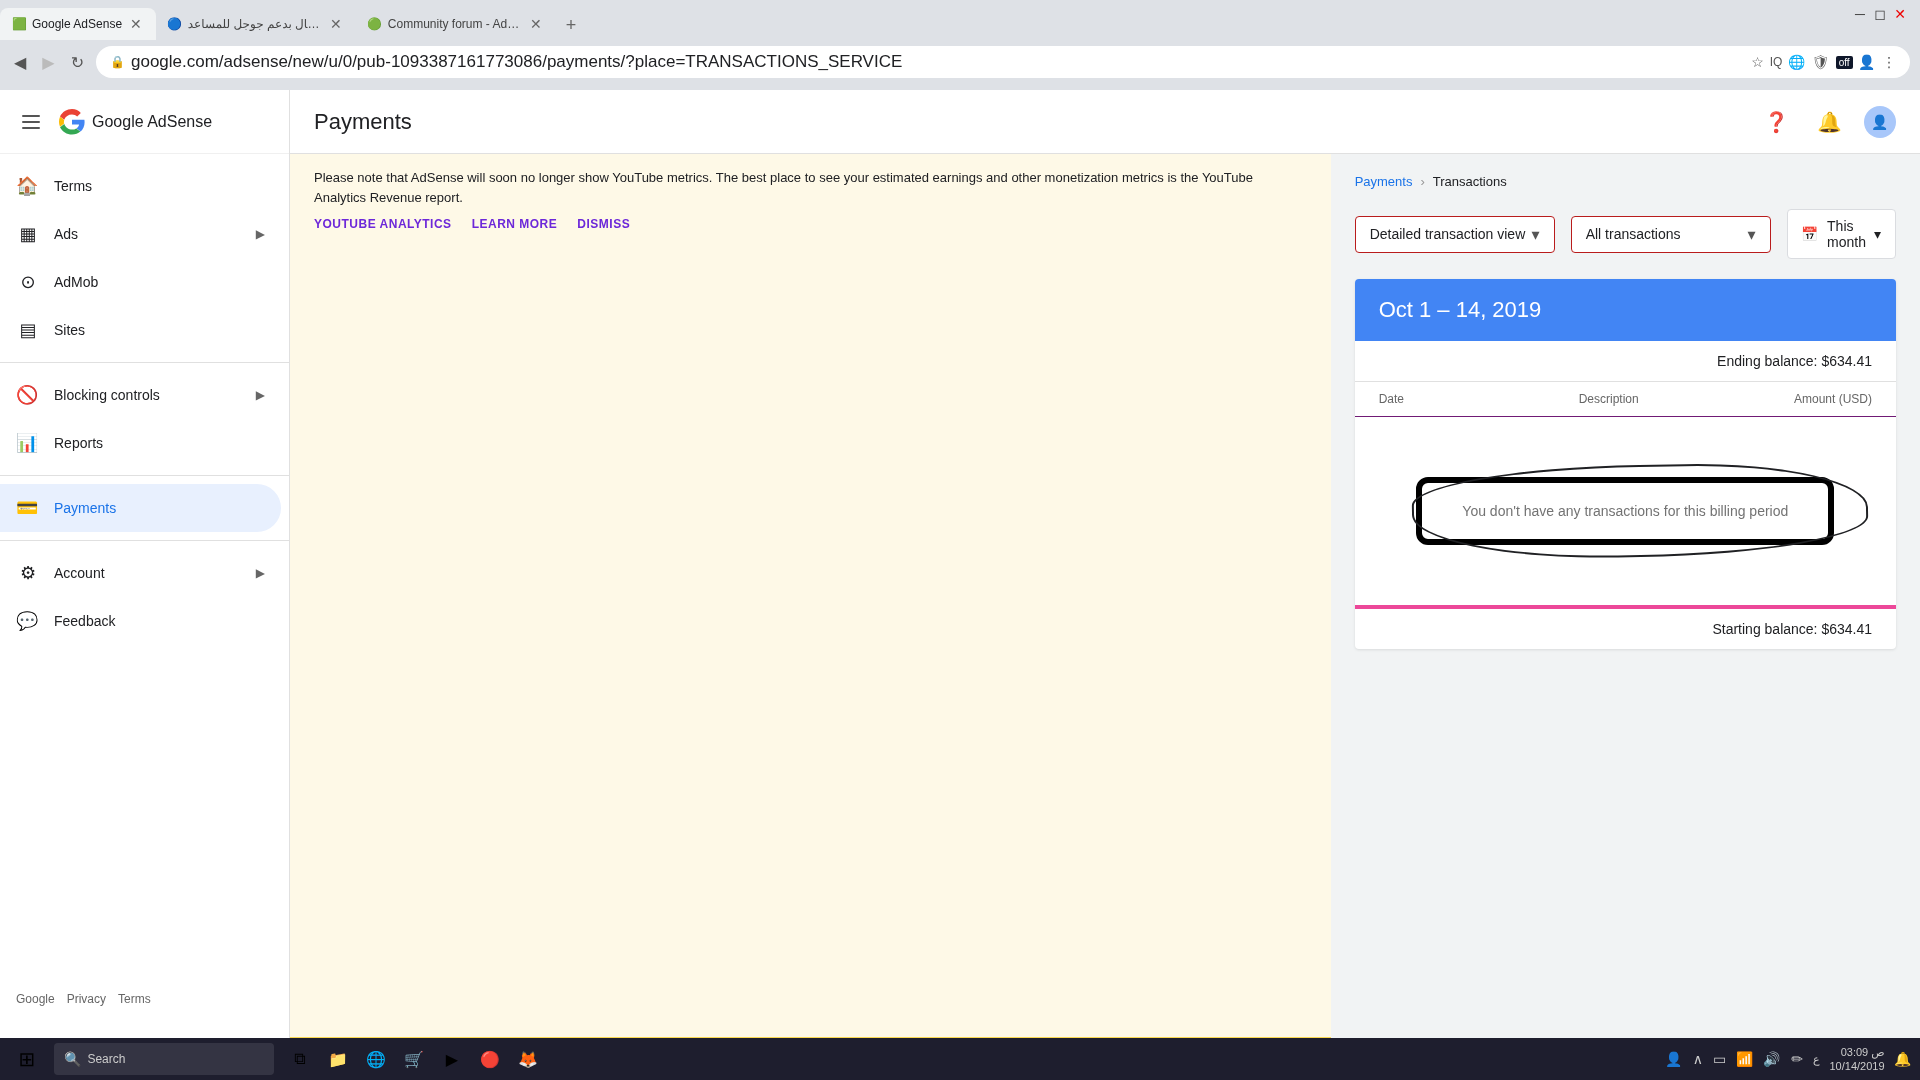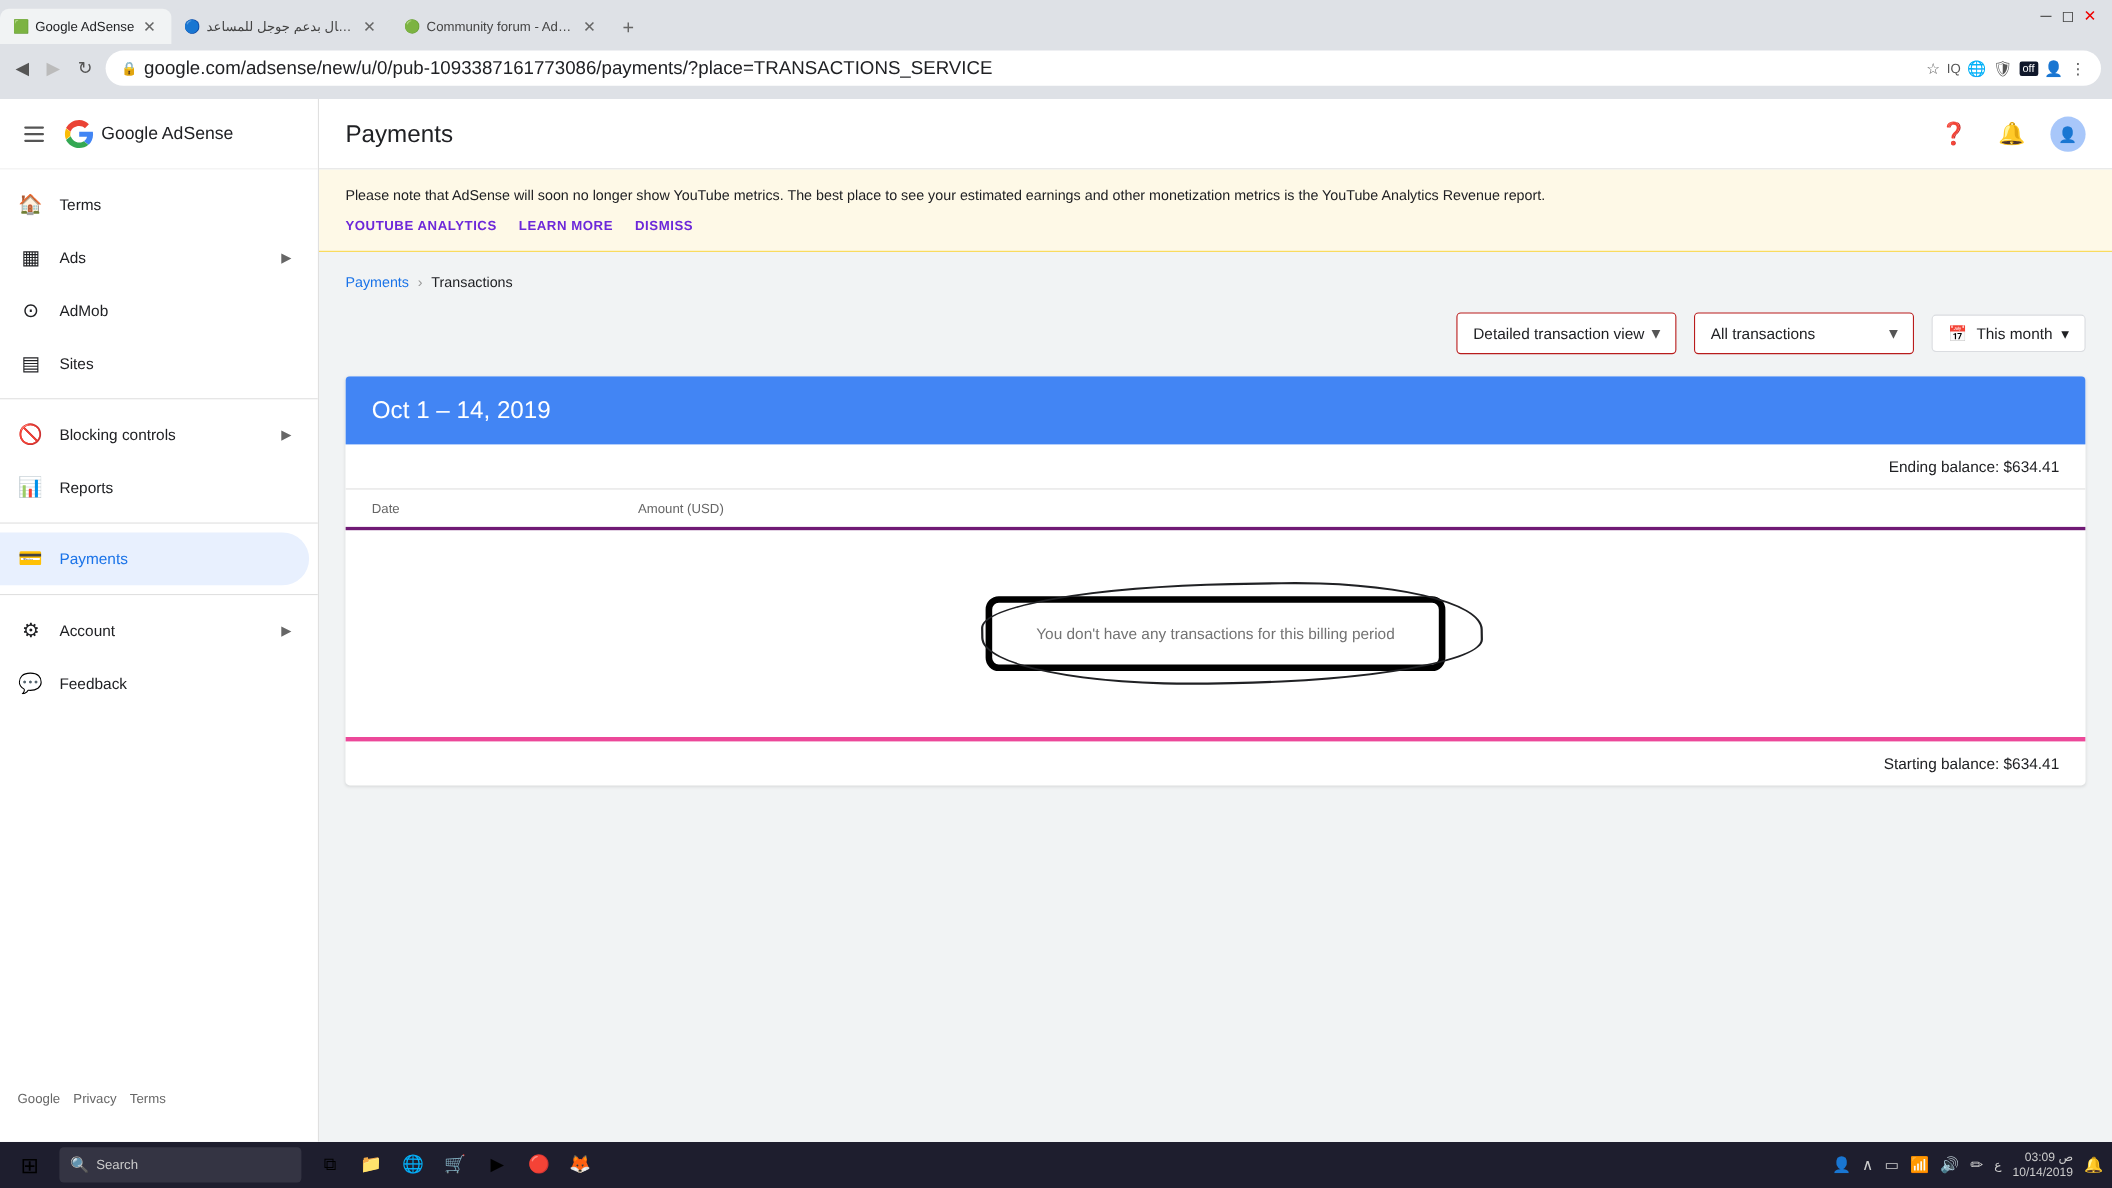--- a/index.html
+++ b/index.html
@@ -134,21 +134,20 @@
     }
     .top-bar-title { font-size: 22px; font-weight: 400; color: #202124; flex: 1; }
     .top-bar-actions { display: flex; gap: 16px; align-items: center; }
     .top-bar-icon { background: none; border: none; cursor: pointer; font-size: 20px; color: #555; padding: 6px; border-radius: 50%; }
     .avatar { width: 32px; height: 32px; border-radius: 50%; background: #a8c7fa; display: flex; align-items: center; justify-content: center; font-size: 14px; color: white; cursor: pointer; overflow: hidden; }
 
     
     .main-content {
       flex: 1;
       display: flex;
-      flex-direction: column;
       overflow: auto;
       background: #f1f3f4;
     }
 
     
     .notification-banner {
       background: #fef9e7;
       border-bottom: 1px solid #f9d84f;
       padding: 14px 24px;
       font-size: 13px;
@@ -220,21 +219,21 @@
       display: flex;
       justify-content: flex-end;
       padding: 12px 24px;
       border-bottom: 1px solid #e0e0e0;
       font-size: 14px;
       color: #202124;
     }
     .col-headers {
       display: flex;
       padding: 10px 24px;
-      border-bottom: 3px solid #701a75;
+      border-bottom: 1px solid #701a75;
       font-size: 12px;
       color: #666;
     }
     .col-date { width: 200px; }
     .col-desc { flex: 1; }
     .col-amount { text-align: right; min-width: 120px; }
 
     .empty-state {
       display: flex;
       justify-content: center;
@@ -466,20 +465,21 @@
           <div class="date-header">
             <span>Oct 1 – 14, 2019</span>
           </div>
           <div class="ending-balance-row">
             <span>Ending balance:</span>
             &nbsp;
             <span>$634.41</span>
           </div>
           <div class="col-headers">
             <span class="col-date">Date</span>
+            <span class="col-desc">Description</span>
             <span class="col-amount">Amount (USD)</span>
           </div>
 
           <div class="empty-state">
             <div class="empty-state-text">
               <span>You don't have any transactions for this billing period</span>
             </div>
           </div>
 
           <div class="starting-balance-row">

